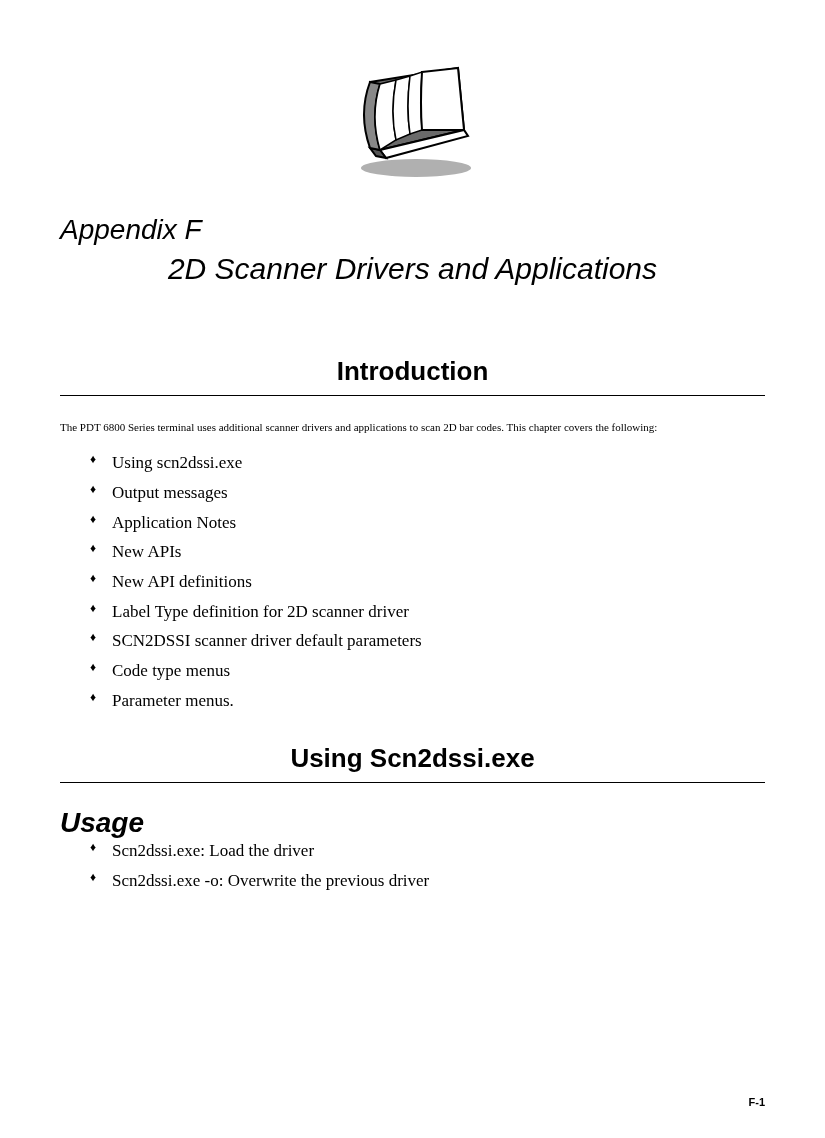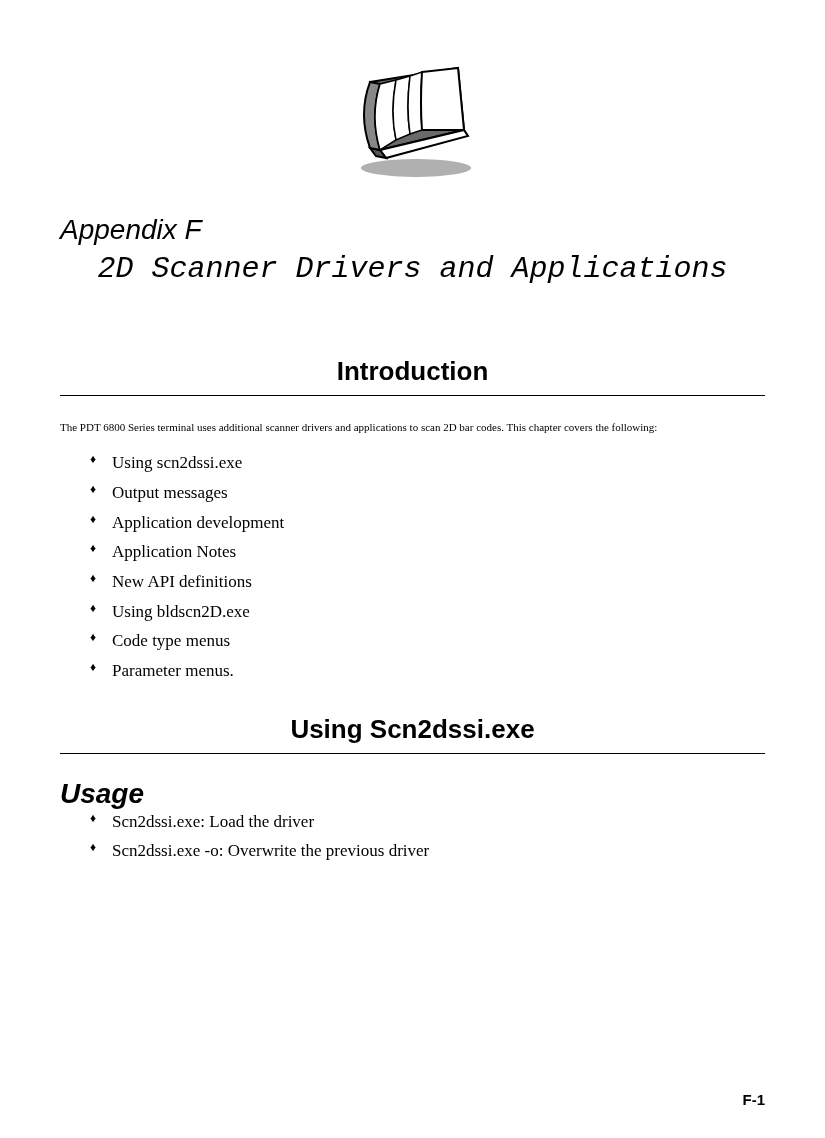--- a/index.html
+++ b/index.html
@@ -24,21 +24,21 @@
       text-align: left;
       margin-top: 30px;
       font-family: 'Trebuchet MS', 'Segoe UI', sans-serif;
       font-weight: normal;
     }
     .appendix-title {
       font-style: italic;
       font-size: 30px;
       text-align: center;
       margin-top: 6px;
-      font-family: Liberation Mono, monospace;
+      font-family: Liberation Sans, sans-serif;
       font-weight: normal;
     }
     .section-heading {
       font-family: 'Trebuchet MS', 'Segoe UI', Arial, sans-serif;
       font-size: 26px;
       font-weight: bold;
       margin-top: 70px;
       margin-bottom: 8px;
       text-align: center;
     }
@@ -79,21 +79,21 @@
       font-style: italic;
       font-size: 28px;
       font-weight: bold;
       margin-top: 24px;
     }
     .page-number {
       position: absolute;
       bottom: 30px;
       right: 60px;
       font-family: Arial, sans-serif;
-      font-size: 15px;
+      font-size: 11px;
       font-weight: bold;
     }
   </style>
 </head>
 <body>
 
 <div class="book-icon">
   <svg width="150" height="140" viewBox="0 0 150 140">
 
     <ellipse cx="78" cy="128" rx="55" ry="9" fill="#b0b0b0"></ellipse>
@@ -117,24 +117,25 @@
 <h1 class="appendix-title">2D Scanner Drivers and Applications</h1>
 
 <h2 class="section-heading">Introduction</h2>
 <hr class="section-rule">
 
 <p class="body-text">The PDT 6800 Series terminal uses additional scanner drivers and applications to scan 2D bar codes. This chapter covers the following:</p>
 
 <ul class="bullet-list">
   <li>Using scn2dssi.exe</li>
   <li>Output messages</li>
-  <li>Application development</li>
   <li>Application Notes</li>
+  <li>New APIs</li>
   <li>New API definitions</li>
-  <li>Using bldscn2D.exe</li>
+  <li>Label Type definition for 2D scanner driver</li>
+  <li>SCN2DSSI scanner driver default parameters</li>
   <li>Code type menus</li>
   <li>Parameter menus.</li>
 </ul>
 
 <h2 class="section-heading tighter">Using Scn2dssi.exe</h2>
 <hr class="section-rule">
 
 <h3 class="sub-heading">Usage</h3>
 
 <ul class="bullet-list">

